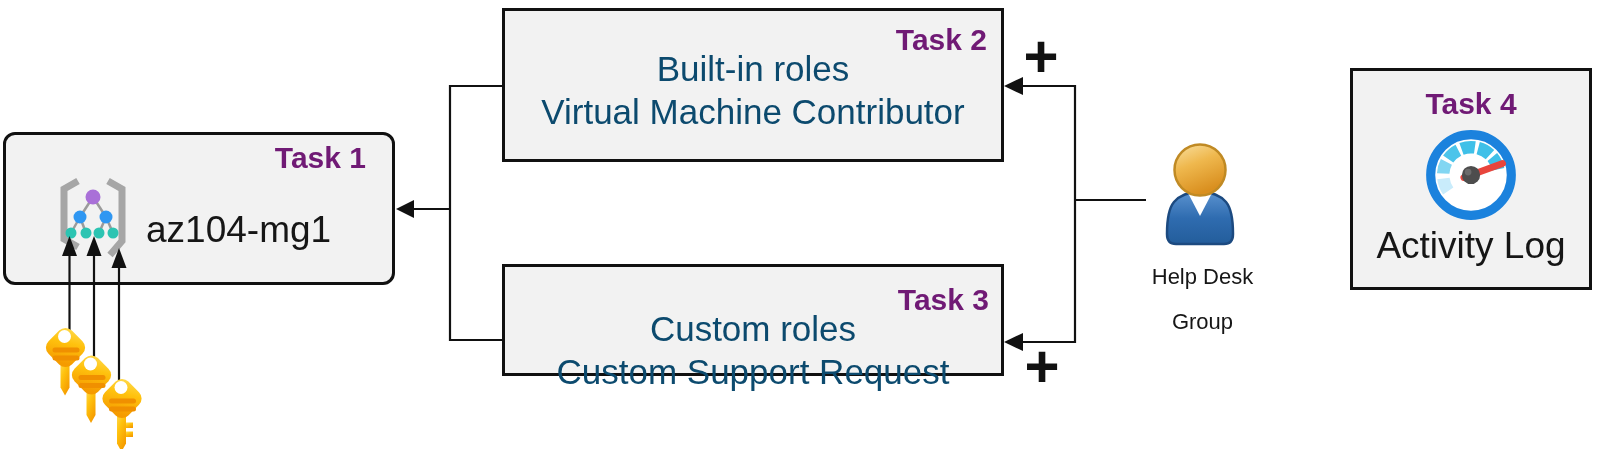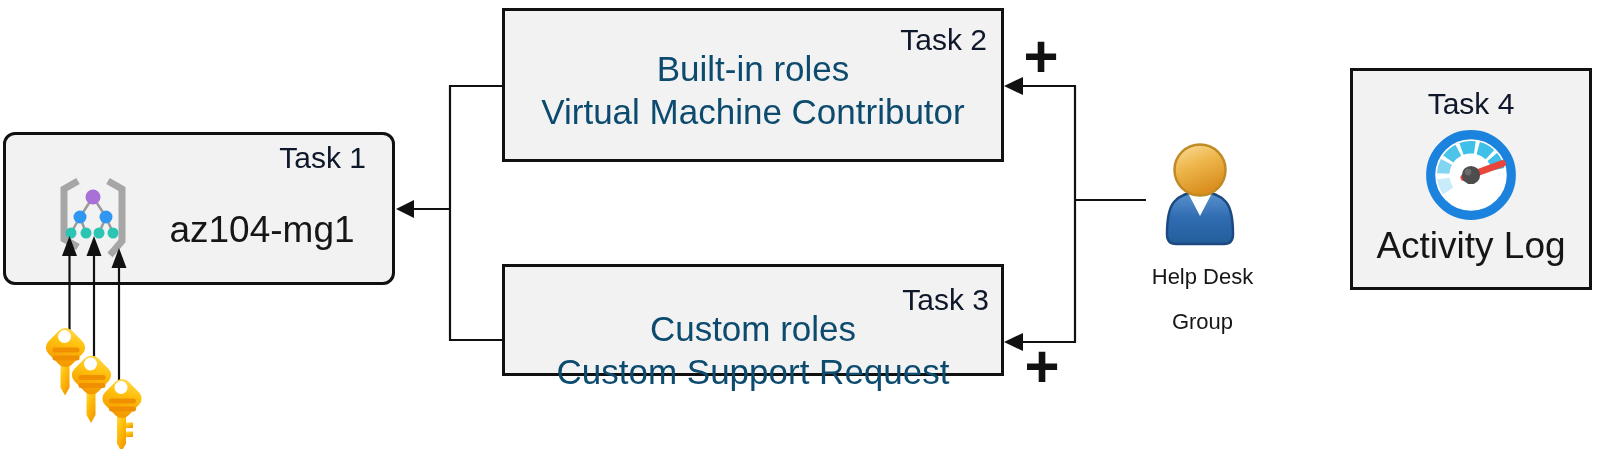--- a/index.html
+++ b/index.html
@@ -4,28 +4,28 @@
 <style>
   html,body{margin:0;padding:0;background:#fff;}
   .canvas{
     position:relative;width:1606px;height:449px;background:#ffffff;overflow:hidden;
     font-family:"Liberation Sans", sans-serif;color:#161616;
   }
   .box{
     position:absolute;background:#f2f2f2;border:3px solid #111111;box-sizing:border-box;
   }
   .badge{
-    position:absolute;font-weight:400;font-size:30px;color:#0f172a;white-space:nowrap;
+    position:absolute;font-weight:700;font-size:30px;color:#701a75;white-space:nowrap;
   }
   .box-lines{
     position:absolute;left:0;right:0;text-align:center;
     font-size:35px;line-height:43px;color:#0c4a6e;white-space:nowrap;
   }
   .t1-title{
-    position:absolute;left:140px;right:14px;top:74px;text-align:center;
+    position:absolute;left:140px;right:14px;top:74px;text-align:left;
     font-size:37px;color:#161616;
   }
   .mg-icon{position:absolute;left:44px;top:40px;}
   .task4-inner{
     position:absolute;inset:0;display:flex;flex-direction:column;align-items:center;
   }
   .t4-badge{position:static;margin-top:16px;}
   .gauge-icon{margin-top:6px;}
   .t4-caption{font-size:37px;margin-top:2px;white-space:nowrap;}
   .helpdesk-icon{position:absolute;left:1156px;top:142px;}

